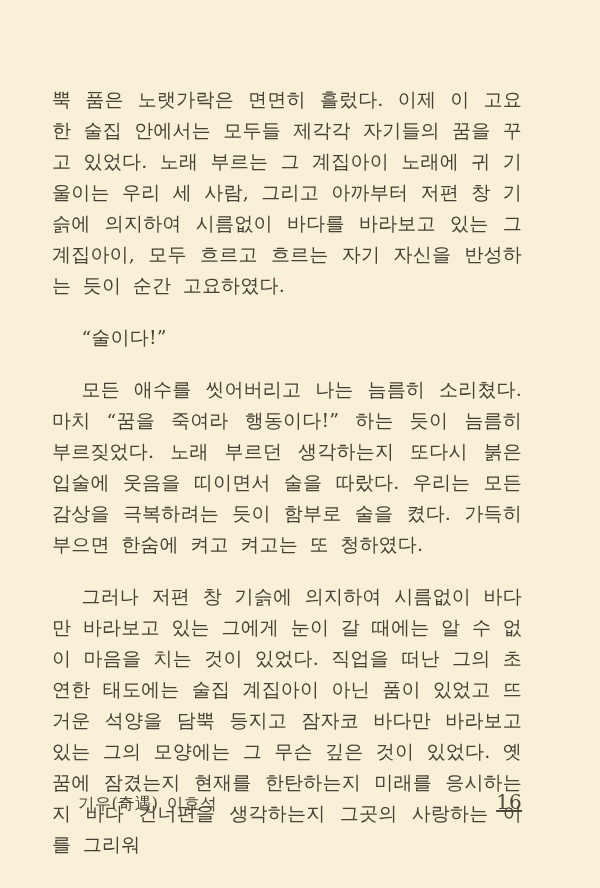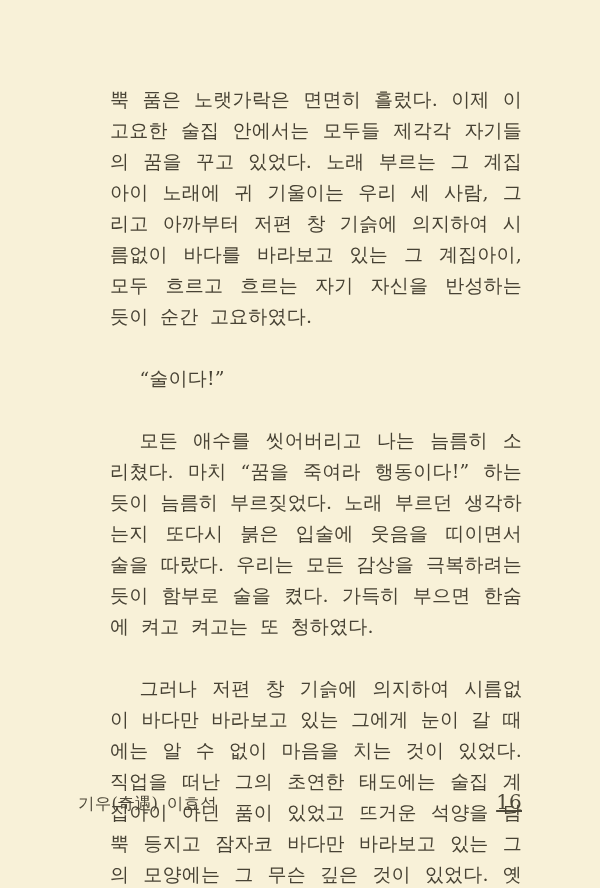--- a/index.html
+++ b/index.html
@@ -15,33 +15,33 @@
     position: relative;
     overflow: hidden;
   }
   .page {
     position: absolute;
     top: 0;
     left: 0;
     width: 600px;
     height: 888px;
     box-sizing: border-box;
-    padding: 84px 78px 0 110px;
+    padding: 84px 78px 0 52px;
   }
   .page-body p.para {
     margin: 0;
     font-size: 19px;
     line-height: 31px;
     text-align: justify;
     word-spacing: 0.28em;
     letter-spacing: 0.2px;
     text-indent: 0;
   }
   .page-body p.para + p.para {
-    margin-top: 31px; 
+    margin-top: 21px; 
   }
   .page-body p.para.indent {
     text-indent: 1.55em;
   }
   .page-footer {
     position: absolute;
     left: 78px;
     right: 78px;
     top: 791px;
     display: flex;

